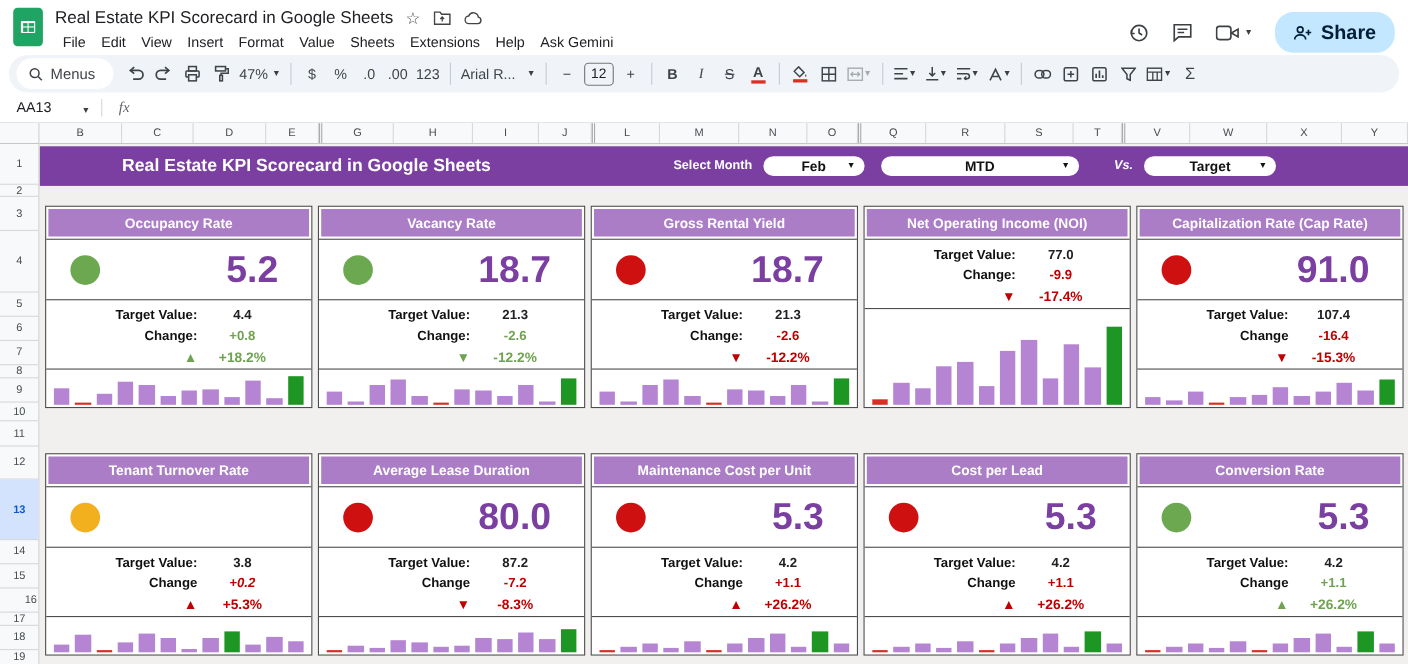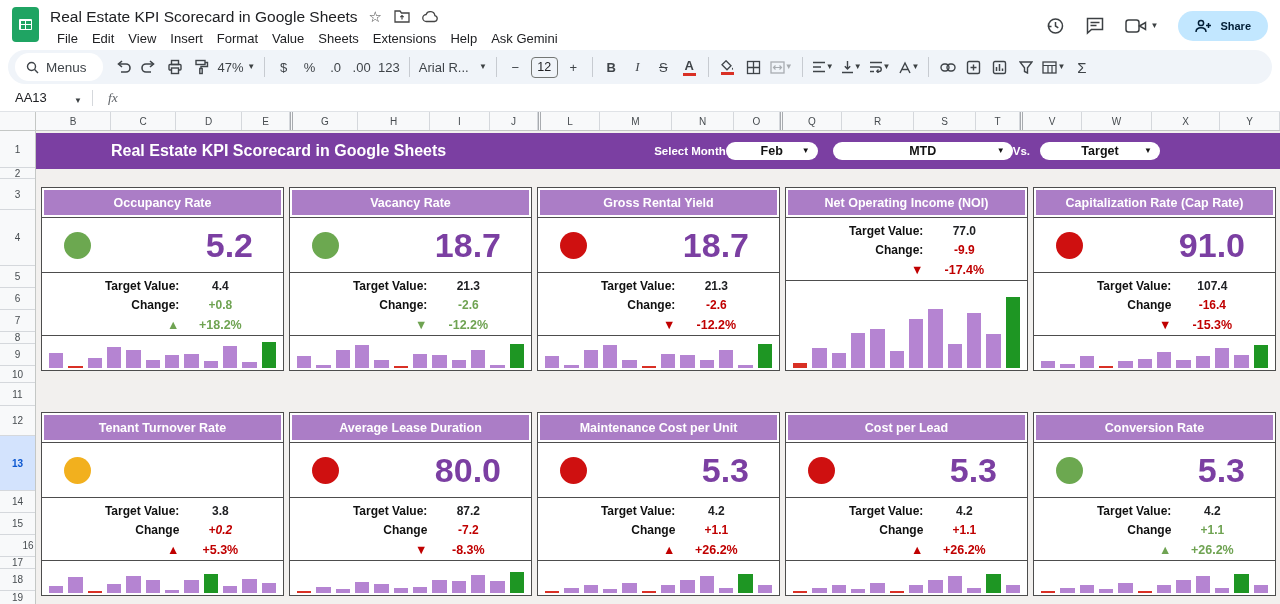--- a/index.html
+++ b/index.html
@@ -15,21 +15,21 @@
         gap:1.5px;background:#fff;padding:1.5px;border-radius:1px;}
   .logo .grid i{background:#1fa463;}
   .title-wrap{margin-left:11px;flex:1;min-width:0;}
   .title-row{display:flex;align-items:center;gap:11px;font-size:15.5px;height:21px;}
   .doc-icons{display:flex;align-items:center;gap:12px;color:#444;}
   .menu-row{display:flex;font-size:13px;margin-top:2px;}
   .menu-item{padding:2px 7px;border-radius:4px;cursor:default;}
   .top-right{display:flex;align-items:center;gap:20px;margin-top:5px;flex:0 0 auto;}
   .icon-btn{display:flex;align-items:center;justify-content:center;color:#3c4043;}
   .share{display:flex;align-items:center;gap:8px;background:#c2e7ff;border-radius:17px;
-         padding:8px 17px;font-weight:700;font-size:11px;color:#001d35;}
+         padding:8px 17px;font-weight:700;font-size:18px;color:#001d35;}
   .cam-wrap{display:flex;align-items:center;gap:4px;}
   .caret{font-size:8px;color:#3c4043;line-height:1;}
 
   
   .toolbar{margin:2px 8px 0;background:#f0f4f9;border-radius:18px;height:34px;
            display:flex;align-items:center;padding:0 7px;gap:1px;}
   .tb{min-width:25px;height:26px;display:flex;align-items:center;justify-content:center;
       border-radius:4px;color:#3f4449;font-size:13px;padding:0 3px;flex:0 0 auto;}
   .tb.txt{font-weight:400;}
   .menus-pill{background:#fff;border-radius:15px;height:28px;display:flex;align-items:center;
@@ -68,24 +68,24 @@
 
   
   .banner{position:absolute;left:0;right:0;top:2px;height:36px;background:#7b3fa2;
       display:flex;align-items:center;color:#fff;}
   .banner-title{font-weight:700;font-size:16px;margin-left:75px;}
   .bn-label{font-weight:700;font-size:11.5px;}
   .sm-label{margin-left:auto;}
   .pill{background:#fff;color:#121212;border-radius:9px;height:18px;display:flex;align-items:center;
       justify-content:center;font-weight:700;font-size:12.5px;position:relative;}
   .pill .caret{position:absolute;right:8px;top:5px;color:#121212;}
-  .pill-month{width:92px;}
+  .pill-month{width:92px;margin-left:10px;}
   .pill-period{width:180px;margin-left:15px;}
   .pill-target{width:120px;margin-left:10px;margin-right:120px;}
-  .vs-label{}
+  .vs-label{margin-left:32px;font-style:italic;}
 
   
   .cards{position:absolute;left:0;right:0;display:flex;gap:5px;padding-left:5px;}
   .cards.r1{top:56px;}
   .cards.r2{top:281px;}
   .card{width:243px;height:184px;background:#fff;border:1.5px solid #4d4d4d;
       display:flex;flex-direction:column;flex:0 0 auto;}
   .card-head-wrap{padding:2px 2px 2px;border-bottom:1.5px solid #4d4d4d;}
   .card-head{background:#ab7dc6;color:#fff;font-weight:700;font-size:12.5px;height:25px;
       display:flex;align-items:center;justify-content:center;}

